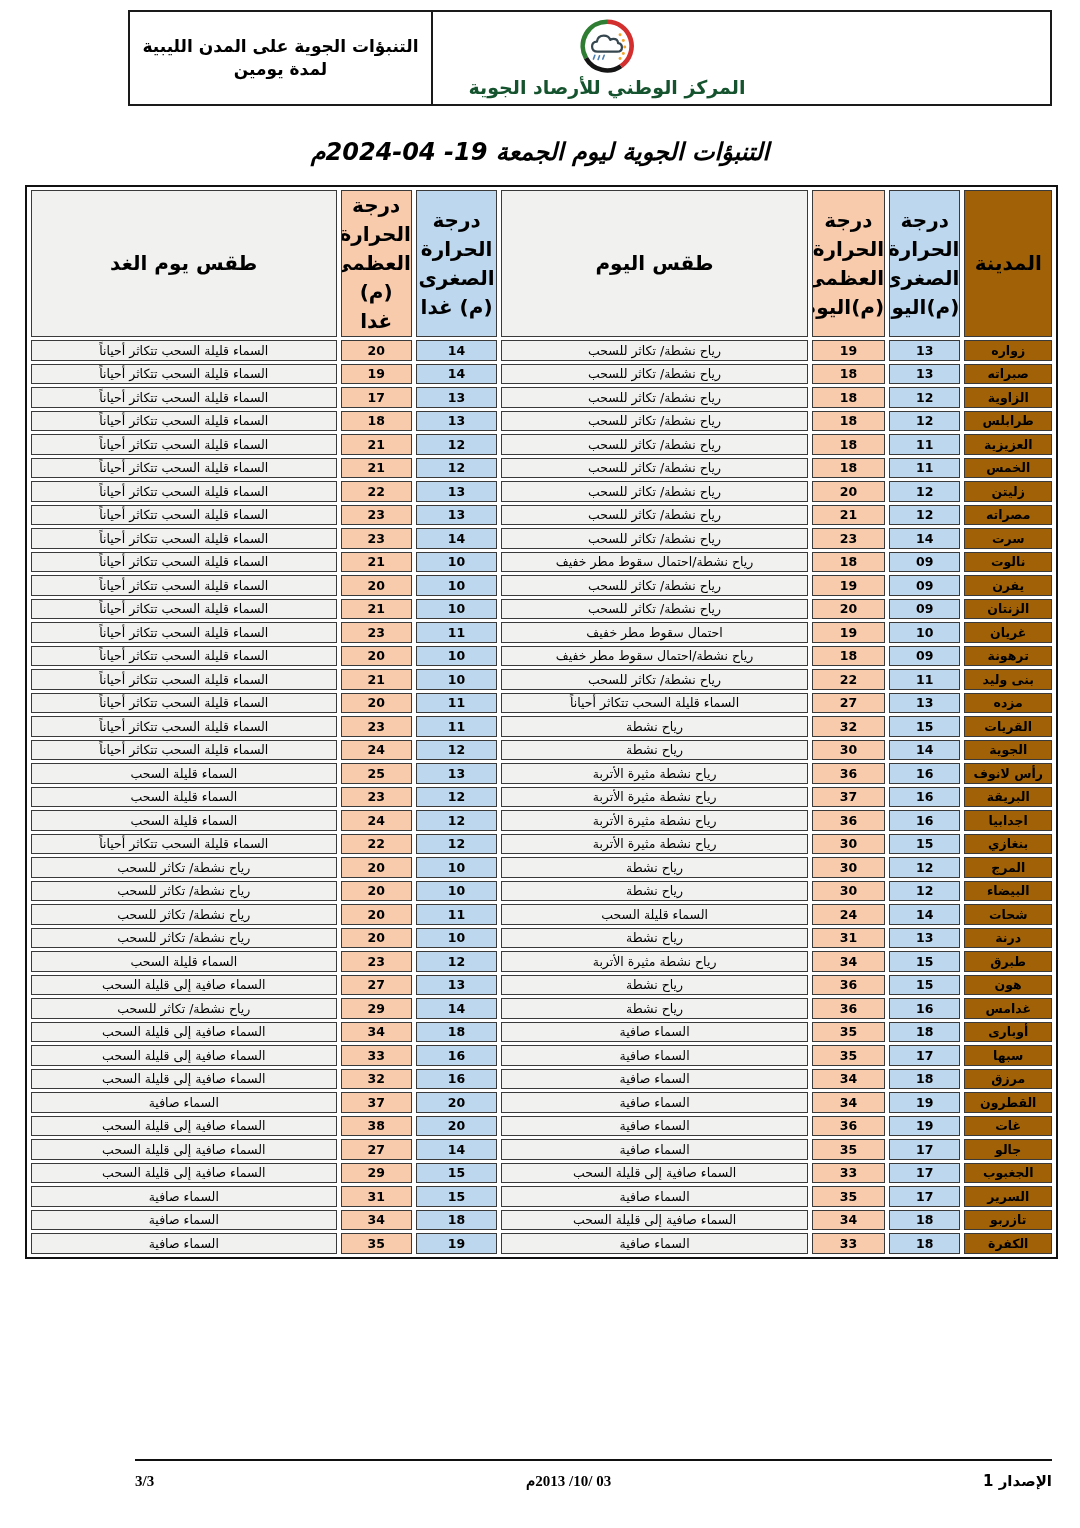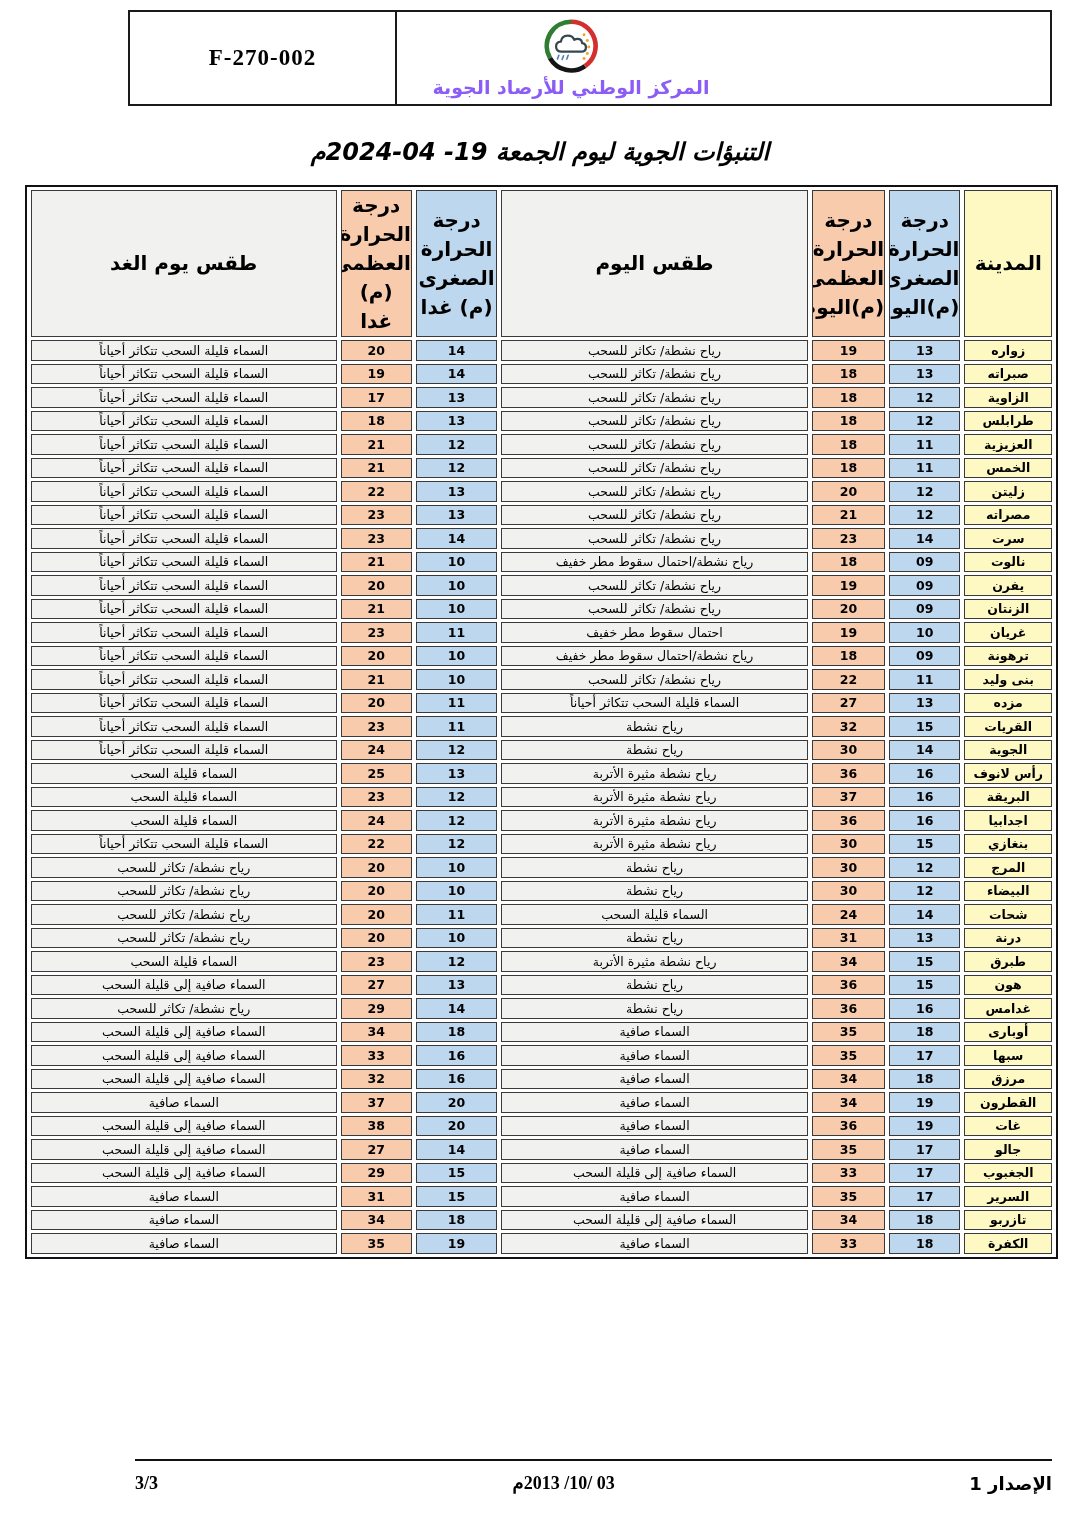--- a/index.html
+++ b/index.html
@@ -11,21 +11,21 @@
   .form-header{
     position:absolute;left:128px;top:10px;width:924px;height:96px;
     display:flex;border:2px solid #1a1a1a;box-sizing:border-box;direction:ltr;
   }
   .form-header .cell{border-right:2px solid #1a1a1a;box-sizing:border-box;
     display:flex;flex-direction:column;align-items:center;justify-content:center;}
   .form-header .cell:last-child{border-right:none;}
   .fh-code{width:267px;font-family:"Liberation Serif",serif;font-weight:bold;font-size:23px;letter-spacing:1px;}
   .fh-subject{width:303px;font-weight:bold;font-size:17px;text-align:center;direction:rtl;line-height:1.35;padding:0 8px;}
   .fh-org{width:348px;}
-  .fh-org .org-name{color:#8b5cf6;font-weight:bold;font-size:19px;margin-top:2px;direction:rtl;}
+  .fh-org .org-name{color:#14532d;font-weight:bold;font-size:19px;margin-top:2px;direction:rtl;}
   .logo{width:56px;height:56px;display:block;}
   
   .page-title{
     position:absolute;left:0;top:138px;width:1080px;text-align:center;
     direction:rtl;font-weight:bold;font-size:24px;font-style:italic;
   }
   
   .fc-wrap{position:absolute;left:25px;top:185px;width:1033px;}
   table.fc{
     direction:rtl;width:100%;border-collapse:separate;border-spacing:4px 3px;
@@ -37,43 +37,44 @@
   }
   table.fc th{height:106px;font-weight:bold;font-size:20px;white-space:pre-line;line-height:1.45;}
   table.fc td{height:20.5px;font-size:12.5px;line-height:1.05;}
   .col-city{width:86px;}
   .col-ntoday{width:70px;}
   .col-xtoday{width:72px;}
   .col-wtoday{width:301px;}
   .col-ntmrw{width:80px;}
   .col-xtmrw{width:70px;}
   .col-wtmrw{width:300px;}
-  .bg-city{background:#fef9c3;}
+  .bg-city{background:#a16207;}
   .bg-blue{background:#bdd7ee;}
   .bg-orange{background:#f8cbad;}
   .bg-weather{background:#f1f1f0;}
   td.city{font-weight:bold;font-size:13px;}
   td.temp{font-weight:bold;font-size:13.5px;}
   td.weather{font-size:12.5px;}
   
   .footer-rule{position:absolute;left:135px;top:1459px;width:917px;height:2px;background:#111;}
   .footer{
     position:absolute;left:135px;top:1472px;width:917px;
     display:flex;justify-content:space-between;align-items:center;
-    font-size:18px;
+    font-size:15px;
   }
   .footer .f-page,.footer .f-date{font-family:"Liberation Serif",serif;font-weight:bold;}
   .footer .f-version{font-weight:bold;direction:rtl;}
   .footer .f-date{direction:rtl;}
 </style>
 </head>
 <body>
 
 <div class="form-header">
-  <div class="cell fh-code">F-270-002</div>
+  <div class="cell fh-subject" style="white-space:pre-line;">التنبؤات الجوية على المدن الليبية
+لمدة يومين</div>
   <div class="cell fh-org">
     <svg class="logo" viewBox="0 0 60 60" aria-hidden="true">
       <circle cx="30" cy="30" r="26" fill="#ffffff" stroke="#ffffff" stroke-width="0"></circle>
       <path d="M 30 4 A 26 26 0 0 0 7.5 43" fill="none" stroke="#2e7d32" stroke-width="5"></path>
       <path d="M 7.5 43 A 26 26 0 0 0 45 51.5" fill="none" stroke="#151515" stroke-width="5"></path>
       <path d="M 45 51.5 A 26 26 0 0 0 30 4" fill="none" stroke="#d32f2f" stroke-width="5"></path>
       <g fill="#f2a52b">
         <circle cx="44" cy="18" r="1.6"></circle>
           <circle cx="47.5" cy="24" r="1.6"></circle>
         <circle cx="49" cy="31" r="1.6"></circle>

